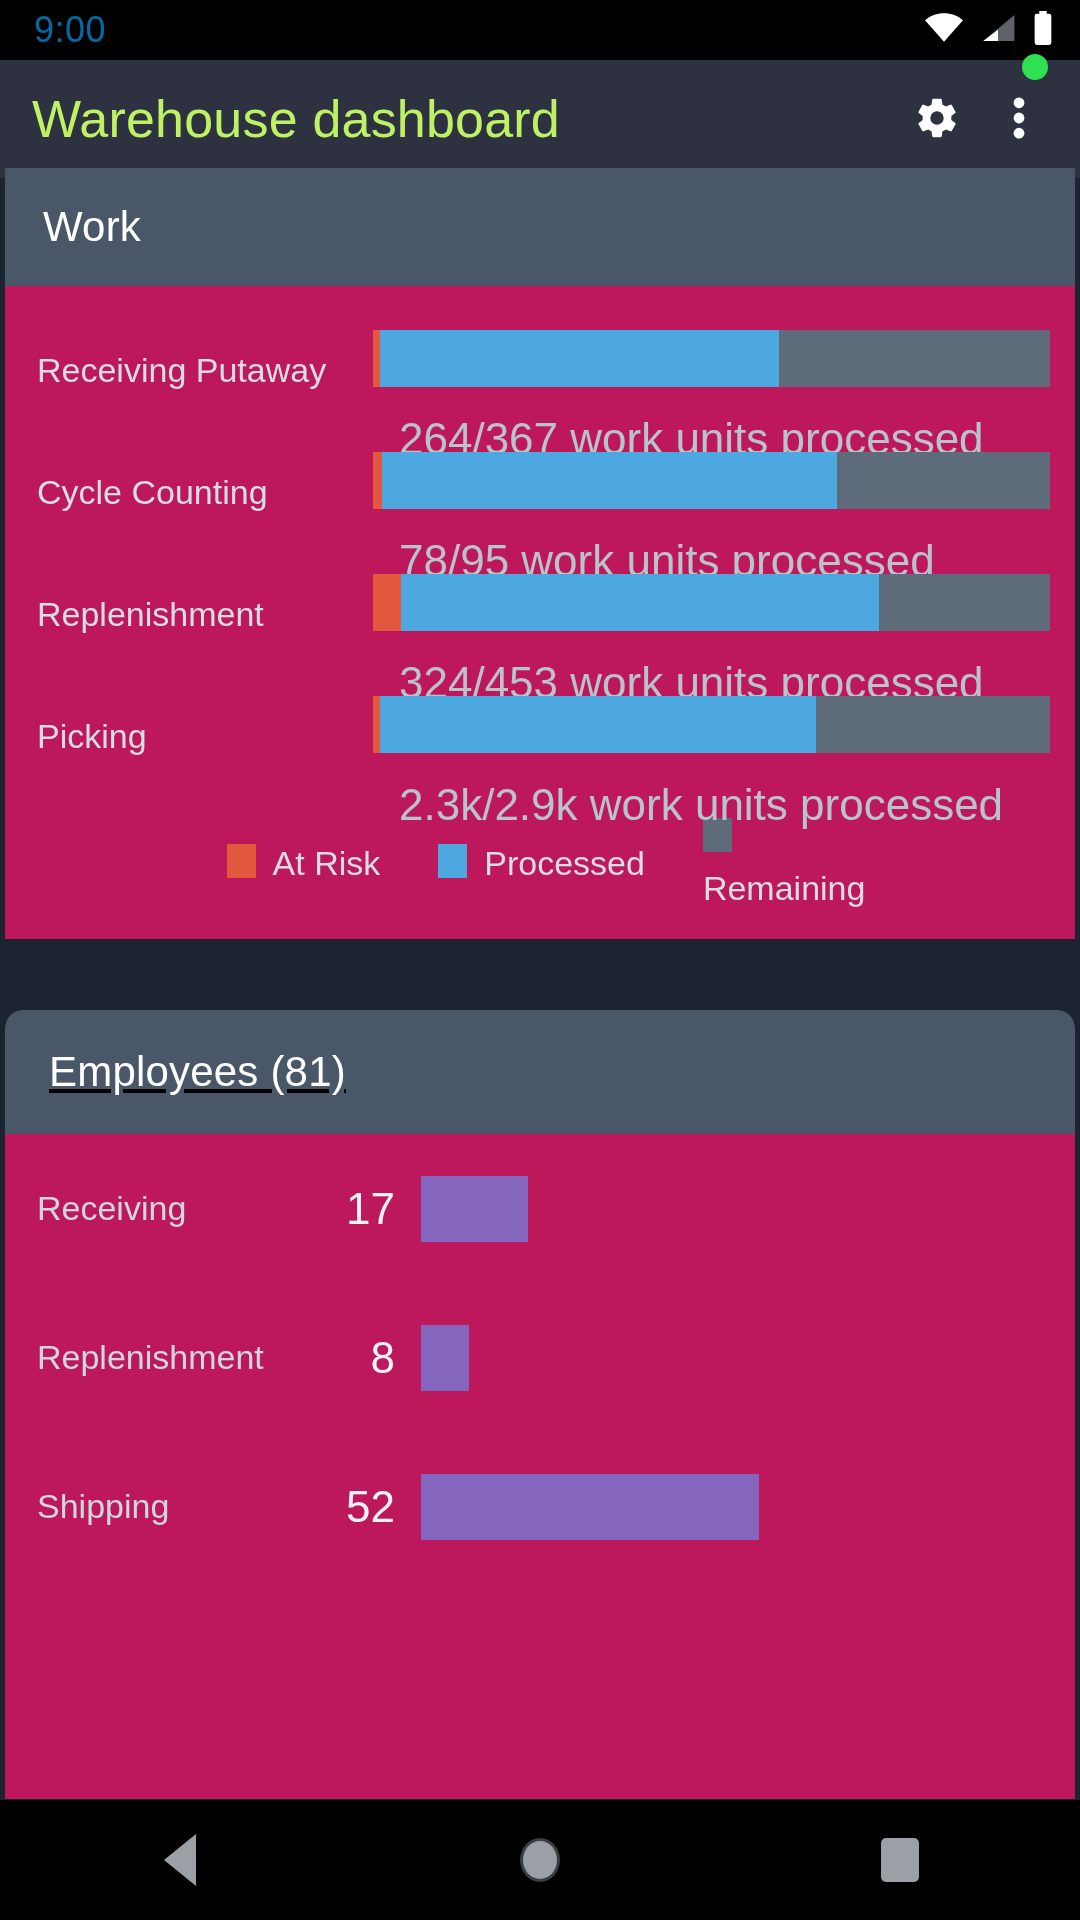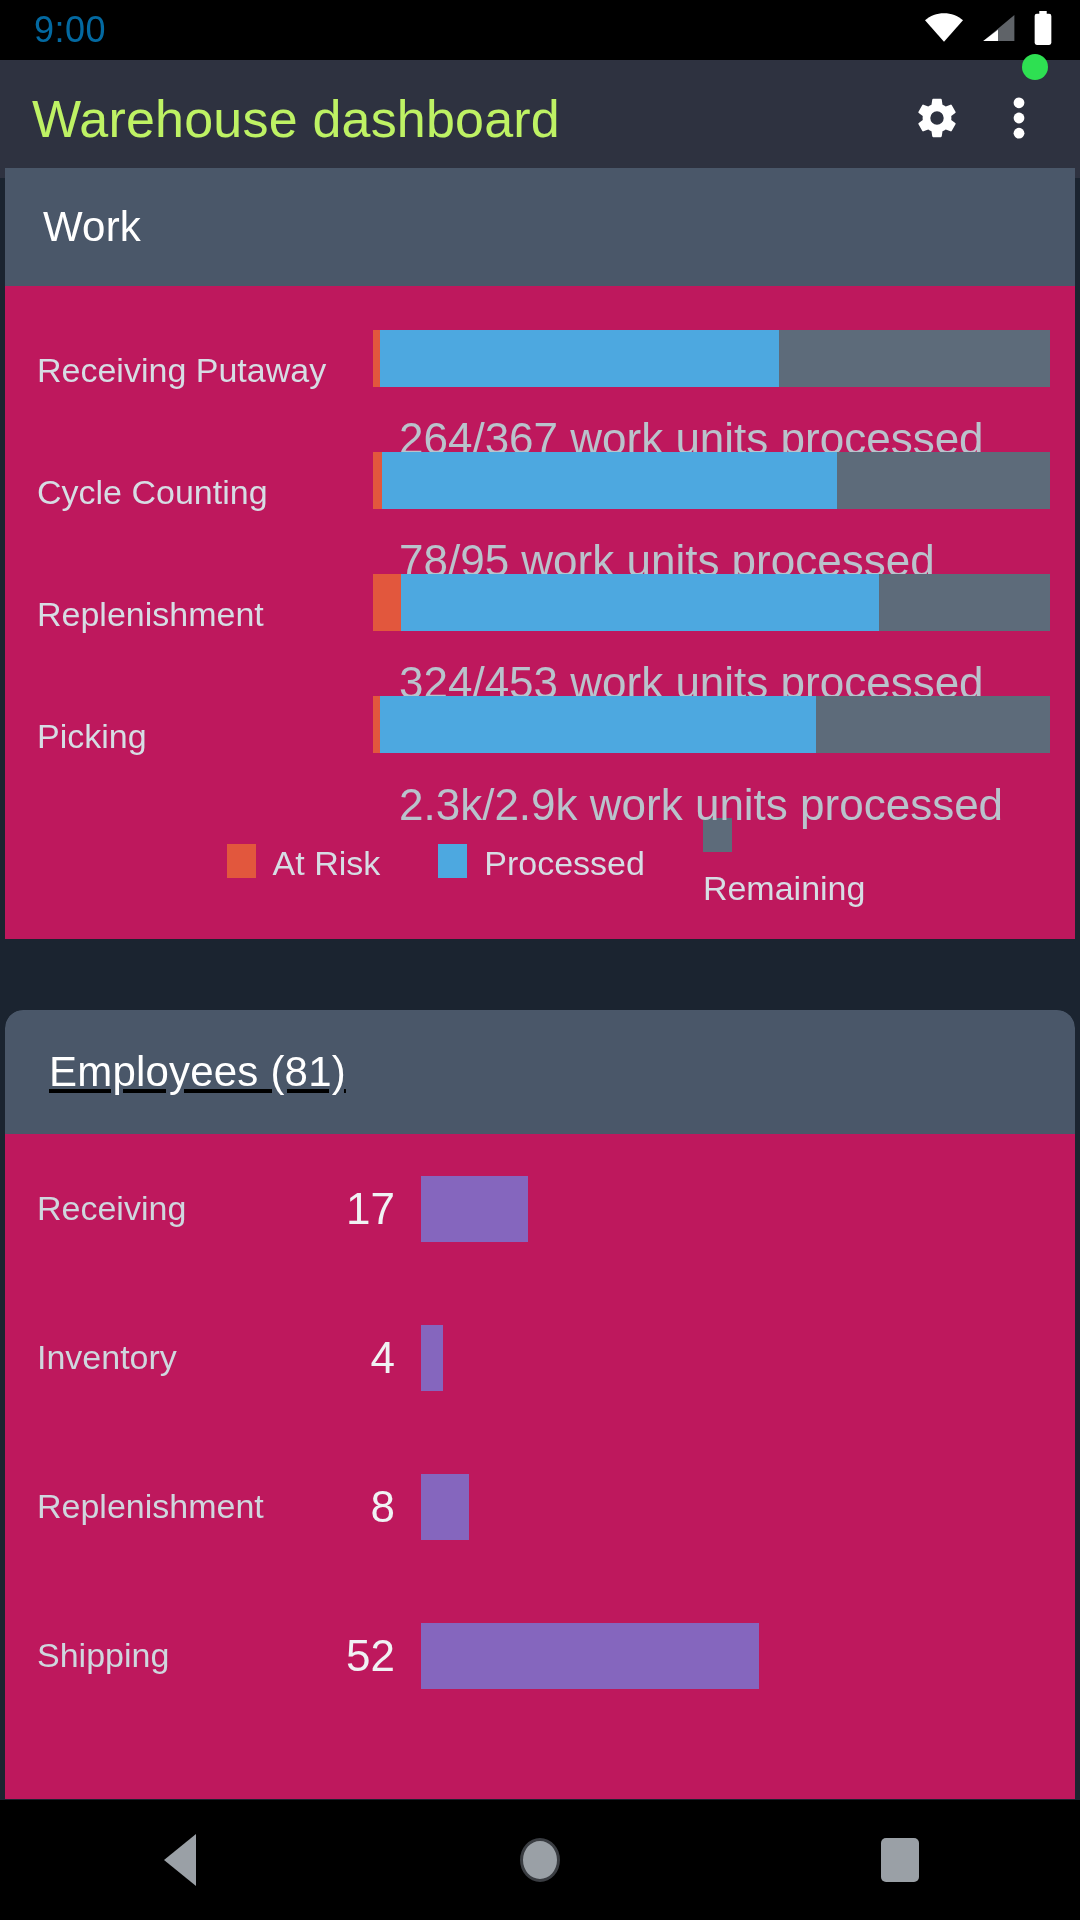--- a/index.html
+++ b/index.html
@@ -378,27 +378,20 @@
   <div class="card-body">
 
     <div class="emp-row">
       <span class="emp-name">Receiving</span>
       <span class="emp-count">17</span>
       <div class="emp-bar-wrap">
         <div class="emp-bar" style="width:107px"></div>
       </div>
     </div>
 
-    <div class="emp-row">
-      <span class="emp-name">Inventory</span>
-      <span class="emp-count">4</span>
-      <div class="emp-bar-wrap">
-        <div class="emp-bar" style="width:22px"></div>
-      </div>
-    </div>
 
     <div class="emp-row">
       <span class="emp-name">Replenishment</span>
       <span class="emp-count">8</span>
       <div class="emp-bar-wrap">
         <div class="emp-bar" style="width:48px"></div>
       </div>
     </div>
 
     <div class="emp-row">

